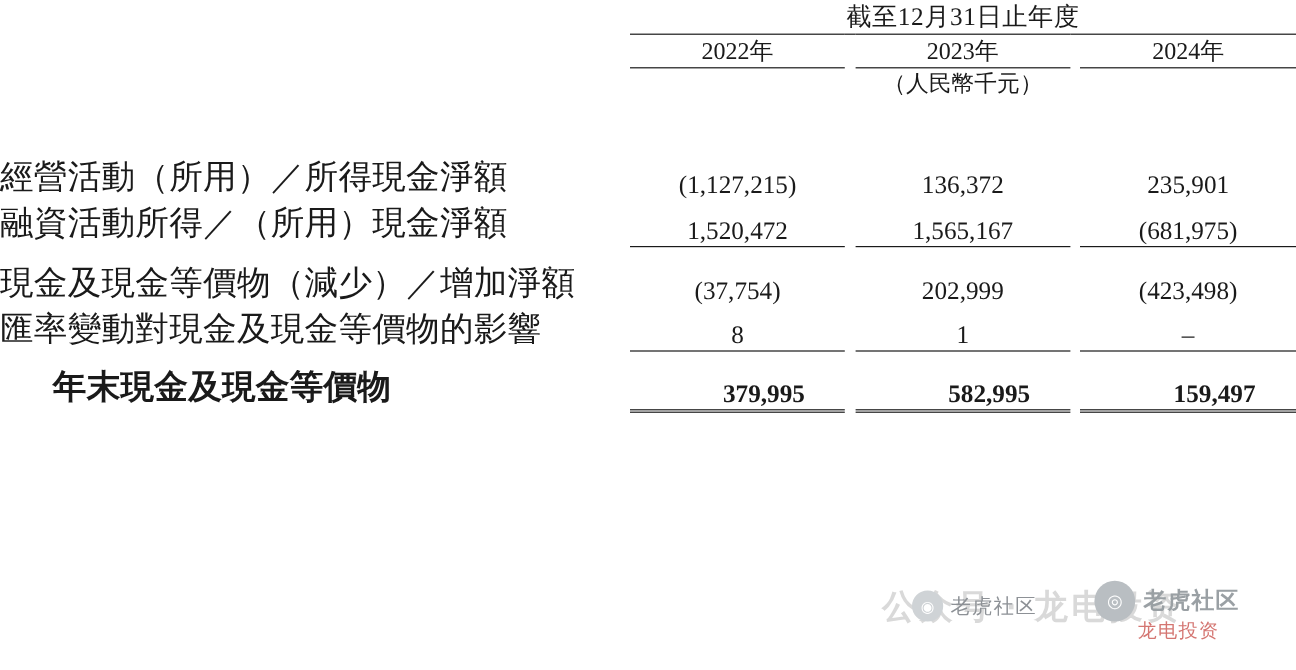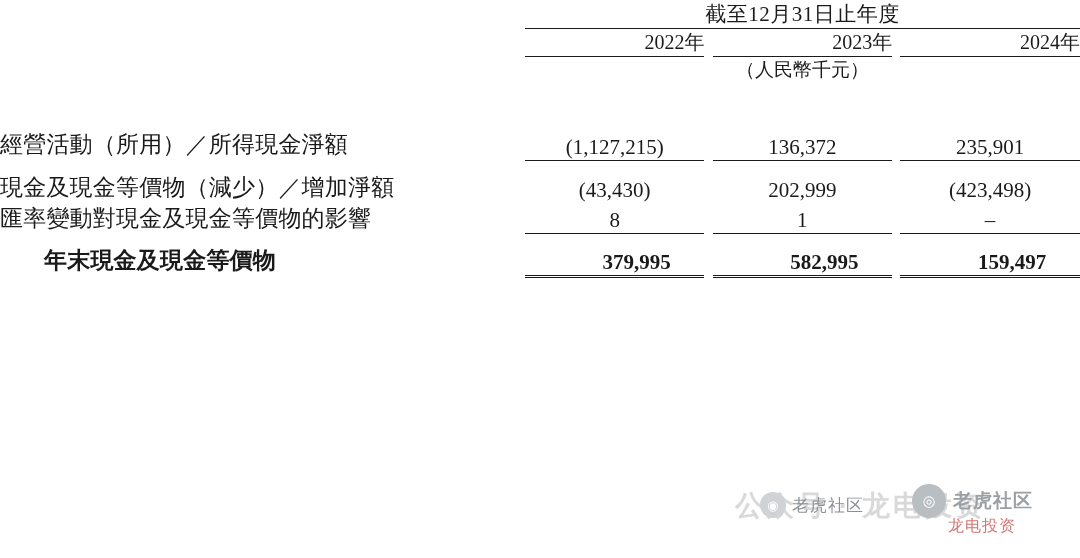--- a/index.html
+++ b/index.html
@@ -45,40 +45,40 @@
   
   .hdr-span {
     text-align: center;
     font-size: 21px;
     font-weight: bold;
     padding-bottom: 6px;
     letter-spacing: 0.5px;
     border-bottom: 1.6px solid #1a1a1a;
   }
   .hdr-year {
-    text-align: right;
+    text-align: center;
     font-size: 20px;
     font-weight: bold;
     padding-top: 10px;
     padding-bottom: 8px;
     border-bottom: 1.6px solid #1a1a1a;
   }
   .hdr-gap { border: none; }
   .hdr-unit {
     text-align: center;
     font-size: 19px;
     padding-top: 12px;
     padding-bottom: 8px;
   }
 
   .spacer-row td { height: 46px; }
 
   
   .lbl {
-    font-size: 23px;
+    font-size: 28px;
     padding: 9px 0 9px 14px;
     white-space: nowrap;
     letter-spacing: 0.2px;
   }
   .num {
     font-size: 21px;
     text-align: center;
     padding: 9px 6px 9px 0;
     white-space: nowrap;
   }
@@ -219,36 +219,44 @@
     <tr>
       <td class="lbl">經營活動（所用）／所得現金淨額</td>
       <td class="num">(1,127,215)</td>
       <td></td>
       <td class="num">136,372</td>
       <td></td>
       <td class="num">235,901</td>
     </tr>
 
 
+    <tr>
+      <td class="lbl">融資活動所得／（所用）現金淨額</td>
+      <td class="num">1,520,472</td>
+      <td></td>
+      <td class="num">1,565,167</td>
+      <td></td>
+      <td class="num">(681,975)</td>
+    </tr>
 
     <tr class="rule-row">
       <td></td>
       <td class="ruled"></td>
       <td></td>
       <td class="ruled"></td>
       <td></td>
       <td class="ruled"></td>
     </tr>
     <tr class="spacer-sm">
       <td colspan="6"></td>
     </tr>
 
     <tr>
       <td class="lbl">現金及現金等價物（減少）／增加淨額</td>
-      <td class="num">(43,430)</td>
+      <td class="num">(37,754)</td>
       <td></td>
       <td class="num">202,999</td>
       <td></td>
       <td class="num">(423,498)</td>
     </tr>
 
 
     <tr>
       <td class="lbl">匯率變動對現金及現金等價物的影響</td>
       <td class="num">8</td>

